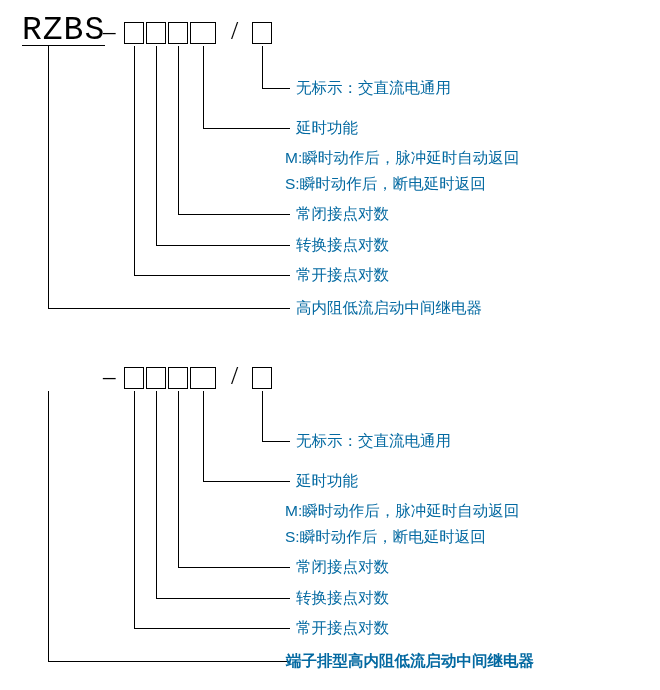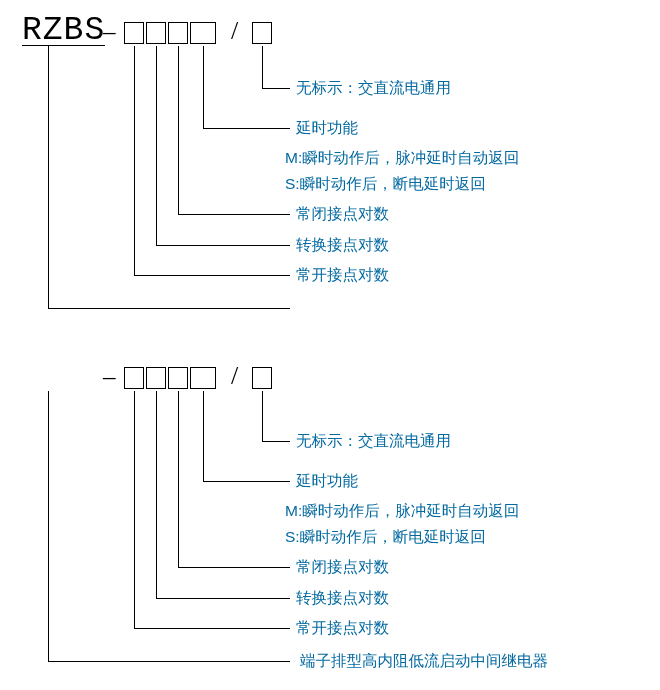--- a/index.html
+++ b/index.html
@@ -119,20 +119,21 @@
     <div class="label" style="left:285px; top:148px;">M:瞬时动作后，脉冲延时自动返回</div>
 
     <div class="label" style="left:285px; top:174px;">S:瞬时动作后，断电延时返回</div>
 
     <div class="label" style="left:296px; top:204px;">常闭接点对数</div>
 
     <div class="label" style="left:296px; top:235px;">转换接点对数</div>
 
     <div class="label" style="left:296px; top:265px;">常开接点对数</div>
 
+    <div class="label" style="left:296px; top:298px;">高内阻低流启动中间继电器</div>
   </div>
 
   <div class="block" style="top:345px;height:345px;">
 
 
     <div class="dash" style="left:103px; top:19px;">–</div>
 
     <div class="box" style="left:124px; top:22px; width:20px; height:22px;"></div>
     <div class="box" style="left:146px; top:22px; width:20px; height:22px;"></div>
     <div class="box" style="left:168px; top:22px; width:20px; height:22px;"></div>
@@ -167,16 +168,16 @@
     <div class="label" style="left:285px; top:156px;">M:瞬时动作后，脉冲延时自动返回</div>
 
     <div class="label" style="left:285px; top:182px;">S:瞬时动作后，断电延时返回</div>
 
     <div class="label" style="left:296px; top:212px;">常闭接点对数</div>
 
     <div class="label" style="left:296px; top:243px;">转换接点对数</div>
 
     <div class="label" style="left:296px; top:273px;">常开接点对数</div>
 
-    <div class="label" style="left:300px; top:306px;">端子排型高内阻低流启动中间继电器</div>
+    <div class="label" style="left:286px; top:306px;font-weight:bold;">端子排型高内阻低流启动中间继电器</div>
   </div>
 
 </div>
 
 </body></html>

